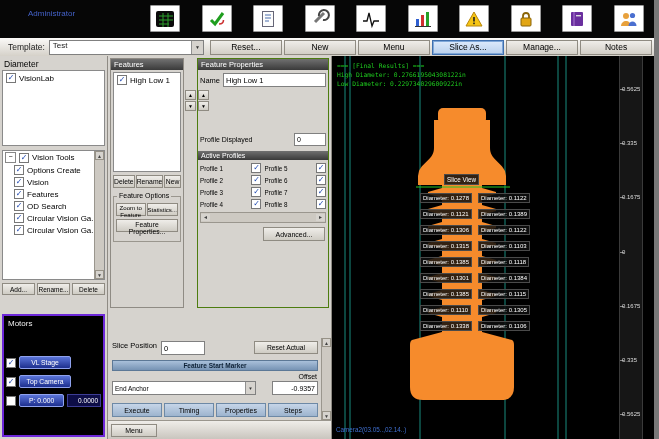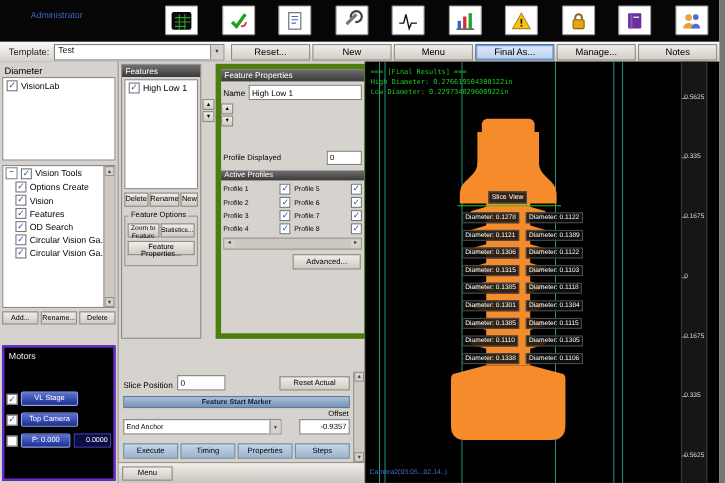--- a/index.html
+++ b/index.html
@@ -52,37 +52,37 @@
   #features-list{height:96px;margin:2px;font-size:8px;padding:1px;overflow:hidden}
   .f-btn-row{display:flex;gap:1px;margin:1px 2px}
   .sm-btn2{flex:1;height:13px;font-size:6.8px;font-family:inherit;background:linear-gradient(#efede9,#cfccc4);border:1px solid #8f8b82;padding:0;cursor:pointer}
   .options-group{margin:7px 2px 2px;border:1px solid #9a968e;padding:6px 2px 3px;position:relative}
   .options-title{position:absolute;top:-5px;left:3px;background:#d6d3ce;font-size:7px;padding:0 2px}
   .opt-row{display:flex;gap:1px}
   .opt-btn{flex:1;height:13px;font-size:6.1px;font-family:inherit;background:linear-gradient(#efede9,#cfccc4);border:1px solid #8f8b82;padding:0;cursor:pointer}
   .props-btn{width:100%;height:13px;font-size:6.8px;margin-top:3px;font-family:inherit;background:linear-gradient(#efede9,#cfccc4);border:1px solid #8f8b82;cursor:pointer}
   .spin-col{width:11px;display:flex;flex-direction:column;gap:1px;margin-top:32px;flex:none}
   .spin-btn{width:11px;height:10px;font-size:5px;padding:0;background:linear-gradient(#efede9,#cfccc4);border:1px solid #8f8b82;cursor:pointer}
-  .feature-props{flex:1;border:5px solid #4d7c0f;background:#d6d3ce;min-height:250px;display:flex;flex-direction:column;box-sizing:border-box}
+  .feature-props{flex:1;border:1px solid #4d7c0f;background:#d6d3ce;min-height:250px;display:flex;flex-direction:column;box-sizing:border-box}
   .name-row{display:flex;align-items:center;gap:3px;margin:3px 2px 1px;font-size:7.5px}
   .name-row input{flex:1;height:12px;border:1px solid #808080;font-size:7.5px;font-family:inherit;padding:0 2px;background:#fff;min-width:0}
   .pd-row{display:flex;align-items:center;gap:3px;margin:22px 2px 3px;font-size:7px}
   .pd-row .lab{flex:1}
   .pd-row input{width:26px;height:11px;border:1px solid #808080;font-size:7px;font-family:inherit;padding:0 2px;background:#fff}
   .ap-header{background:linear-gradient(#707070,#3a3a3a);color:#fff;font-size:7px;padding:1px 3px;margin-top:2px}
   #prof-grid{display:grid;grid-template-columns:1fr 1fr;gap:2px 3px;padding:3px 2px;font-size:6.3px}
   .prof-cell{display:flex;align-items:center;gap:2px;cursor:pointer}
   .prof-label{flex:1;white-space:nowrap;overflow:hidden}
   .hsb{height:9px;margin:0 2px;background:#cdc9c2;border:1px solid #9a968e;display:flex;justify-content:space-between;align-items:center;cursor:pointer}
   .hsb span{font-size:5px;width:9px;height:7px;background:#d6d3ce;text-align:center;line-height:7px;color:#444}
   .adv-row{display:flex;justify-content:flex-end;margin:4px 3px}
   .adv-btn{width:62px;height:14px;font-size:7px;font-family:inherit;background:linear-gradient(#efede9,#cfccc4);border:1px solid #8f8b82;cursor:pointer}
 
   .slice-area{margin-top:auto;position:relative;padding:3px 13px 3px 4px}
-  .slice-row{display:flex;align-items:flex-end;gap:4px;font-size:7.5px;margin-bottom:5px}
+  .slice-row{display:flex;align-items:flex-start;gap:4px;font-size:7.5px;margin-bottom:5px}
   .slice-row input{width:38px;height:12px;border:1px solid #808080;font-size:7.5px;font-family:inherit;background:#fff;padding:0 2px}
   .slice-row .sp{flex:1}
   .reset-btn{width:64px;height:13px;font-size:6.8px;font-family:inherit;background:linear-gradient(#efede9,#cfccc4);border:1px solid #8f8b82;cursor:pointer}
   .markers{display:flex;gap:3px}
   .marker{flex:1;min-width:0}
   .marker-header{background:linear-gradient(#a9c0da,#7693b4);border:1px solid #5c7896;color:#0d2136;font-size:6.5px;font-weight:bold;text-align:center;padding:1px 0;white-space:nowrap;overflow:hidden}
   .offset-label{text-align:right;font-size:7px;margin:2px 1px 1px}
   .marker-row{display:flex;gap:16px}
   .mini-combo{flex:1;height:12px;background:#fff;border:1px solid #808080;font-size:6.5px;display:flex;align-items:center;padding-left:2px;position:relative;min-width:0}
   .mini-combo .arrow{position:absolute;right:0;top:0;bottom:0;width:9px;background:#d6d3ce;border-left:1px solid #909090;font-size:4.5px;display:flex;align-items:center;justify-content:center;color:#333}
@@ -202,21 +202,21 @@
   <div class="tplbar">
     <span class="tpl-label">Template:</span>
     <div class="combo">
       <span>Test</span>
       <span class="arrow">▼</span>
     </div>
     <div id="tpl-btns">
         <button class="tpl-btn">Reset...</button>
         <button class="tpl-btn">New</button>
         <button class="tpl-btn">Menu</button>
-        <button class="tpl-btn accent">Final As...</button>
+        <button class="tpl-btn accent">Slice As...</button>
         <button class="tpl-btn">Manage...</button>
         <button class="tpl-btn">Notes</button>
       </div>
   </div>
 
   <div class="left-col">
     <div class="sec-title">Diameter</div>
     <div class="white-box" id="stations-list">
         <div class="list-row">
           <span class="cbx">✓</span>

